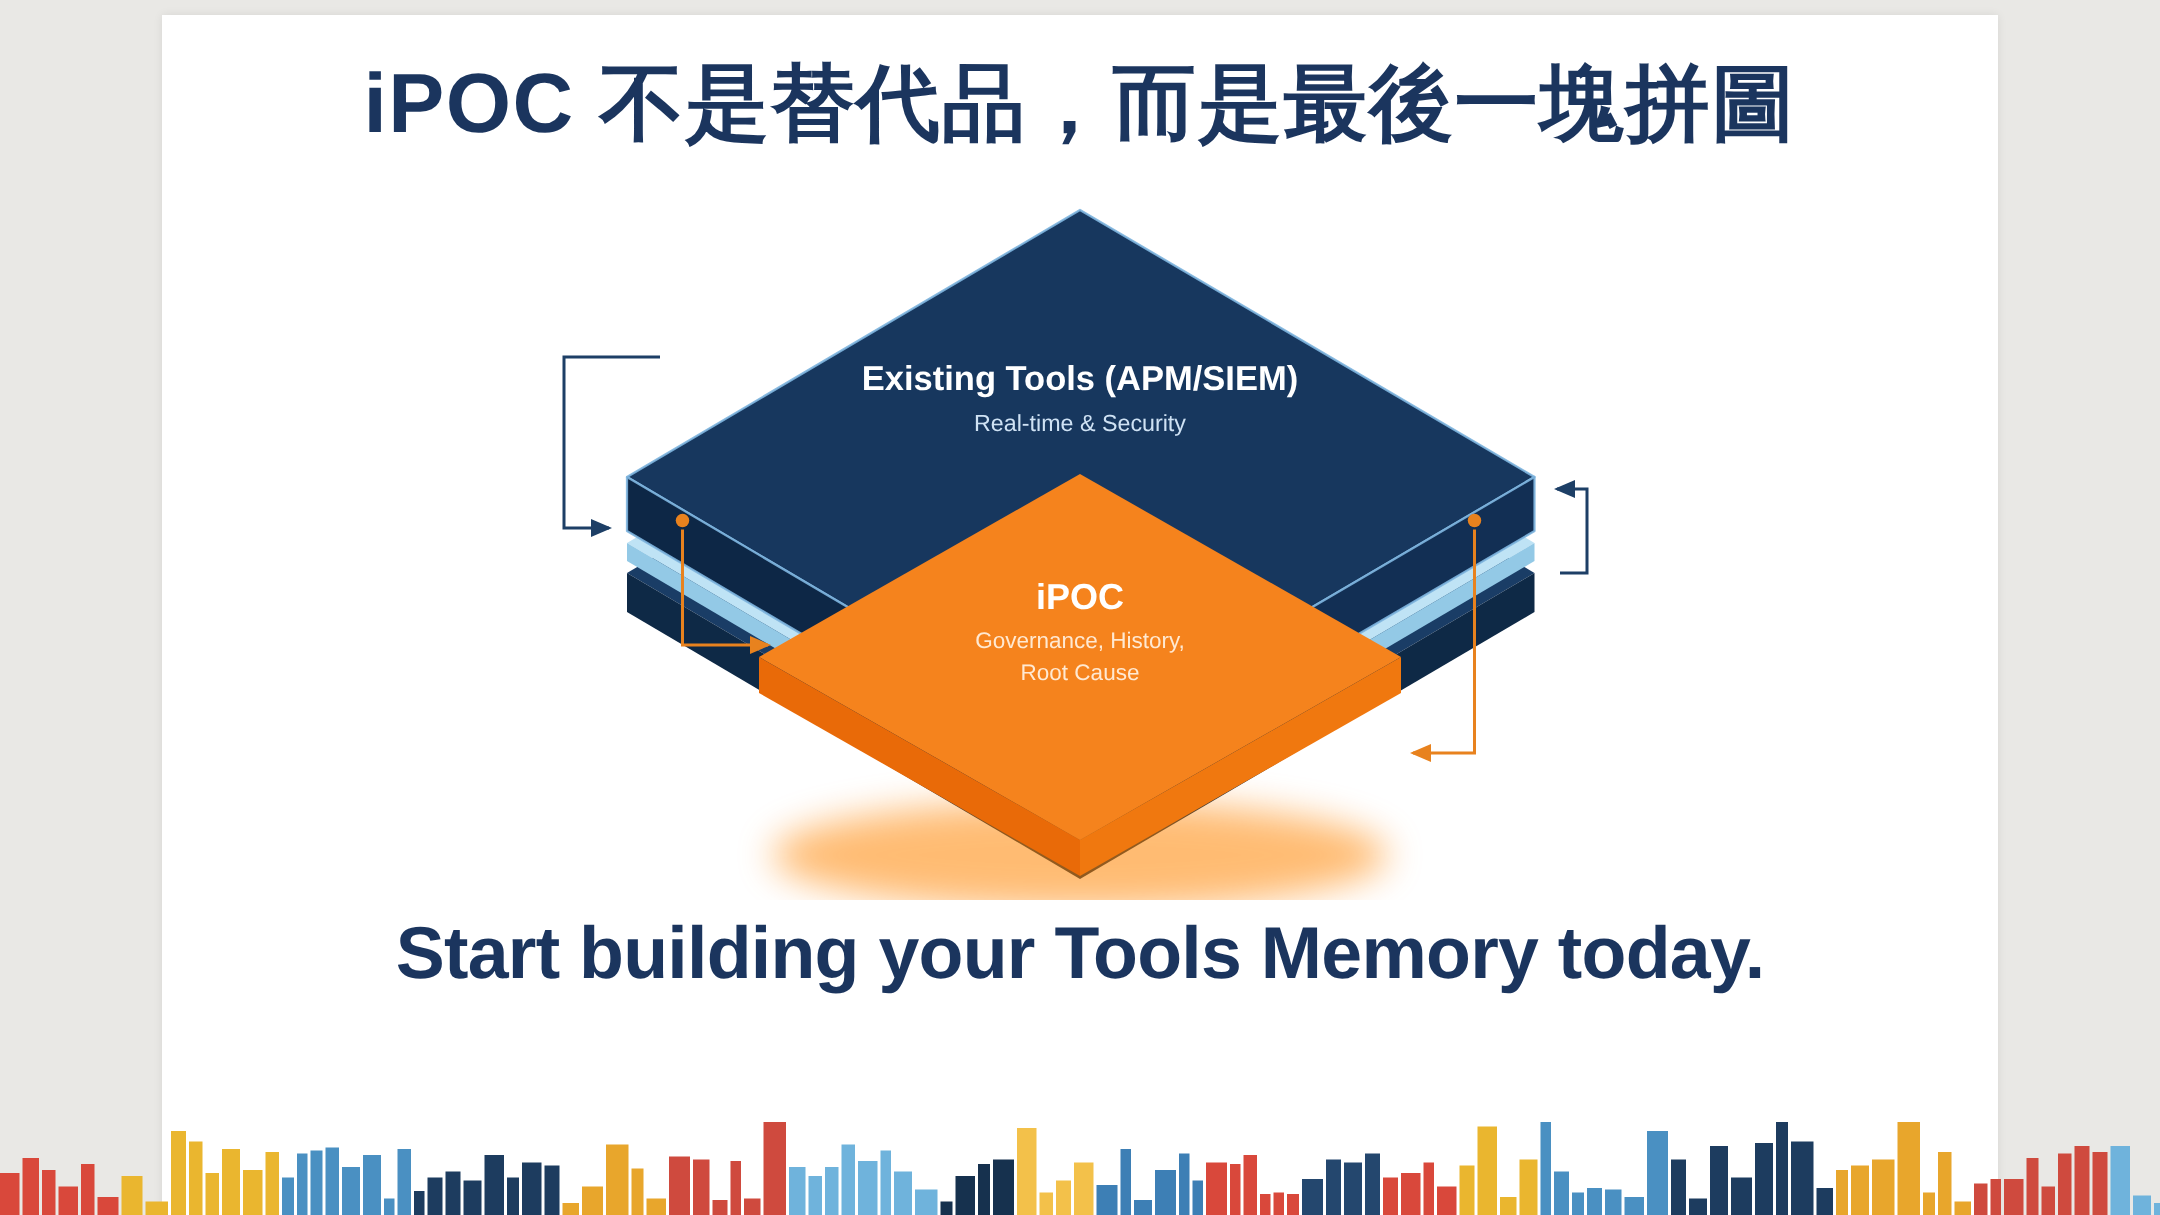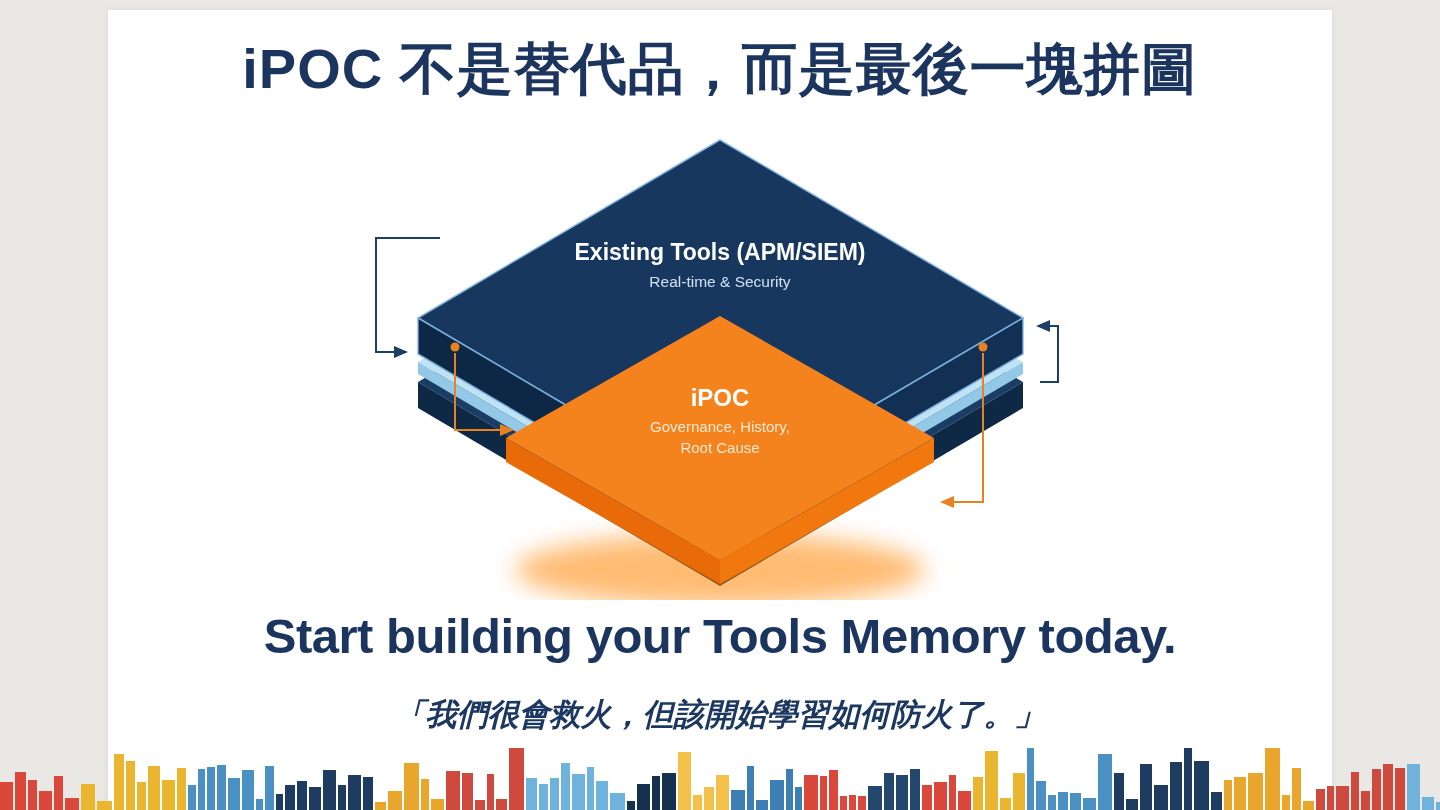--- a/index.html
+++ b/index.html
@@ -108,21 +108,20 @@
       <text x="380" y="130" text-anchor="middle" class="lbl-main">Existing Tools (APM/SIEM)</text>
       <text x="380" y="157" text-anchor="middle" class="lbl-sub">Real-time &amp; Security</text>
       <text x="380" y="276" text-anchor="middle" class="lbl-ipoc">iPOC</text>
       <text x="380" y="302" text-anchor="middle" class="lbl-osub">Governance, History,</text>
       <text x="380" y="323" text-anchor="middle" class="lbl-osub">Root Cause</text>
     </svg>
   </div>
 
   <h2 class="headline">Start building your Tools Memory today.</h2>
 
-  <p class="quote">「我們很會救火，但該開始學習如何防火了。」</p>
 
 </div>
 
 <div class="skyline">
     <div class="bar" style="width: 13px; height: 28px; background: rgb(217, 72, 59);"></div>
     <div class="bar" style="width: 11px; height: 38px; background: rgb(217, 72, 59);"></div>
     <div class="bar" style="width: 9px; height: 30px; background: rgb(217, 72, 59);"></div>
     <div class="bar" style="width: 13px; height: 19px; background: rgb(217, 72, 59);"></div>
     <div class="bar" style="width: 9px; height: 34px; background: rgb(217, 72, 59);"></div>
     <div class="bar" style="width: 14px; height: 12px; background: rgb(217, 72, 59);"></div>

